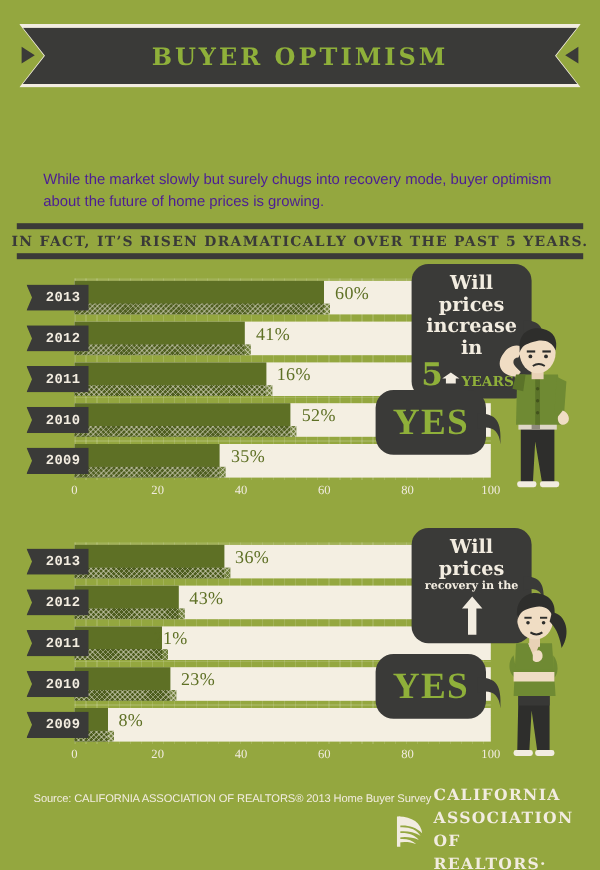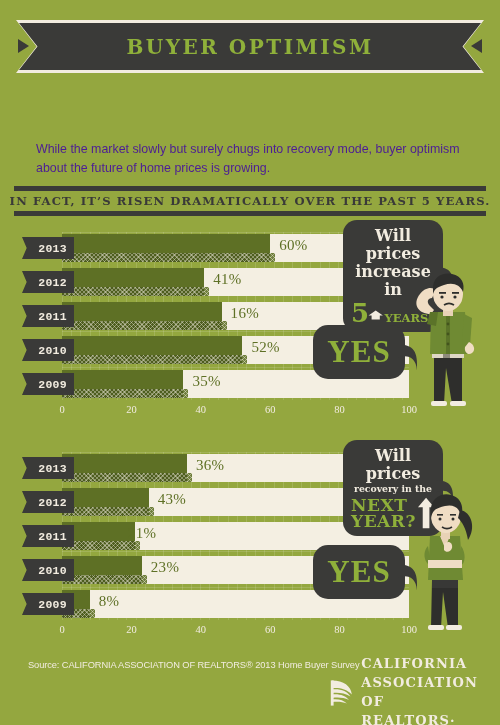--- a/index.html
+++ b/index.html
@@ -382,24 +382,20 @@
 
   <div class="bubble yes-bubble" style="left:313px;top:325px;">
     <span class="yes">YES</span>
     <div class="tail-yes"></div>
   </div>
 
   <div class="bubble q-bubble" style="left:343px;top:440px;">
     <div class="q-l1">Will prices</div>
     <div class="q-l2">recovery in the</div>
     <div style="display:flex;align-items:center;justify-content:center;margin-top:2px;">
-      <div style="text-align:left;">
-        <div class="q-big" style="font-size:17px;letter-spacing:.5px;">NEXT</div>
-        <div class="q-big" style="font-size:17px;letter-spacing:.5px;">YEAR?</div>
-      </div>
       <svg width="19" height="34" viewBox="0 0 19 34" style="margin-left:1px;">
         <polygon points="9.5,1 18,11 13,11 13,33 6,33 6,11 1,11" fill="#f2ece0"></polygon>
       </svg>
     </div>
     <div class="tail-q"></div>
   </div>
 
   <div class="bubble yes-bubble" style="left:313px;top:545px;">
     <span class="yes">YES</span>
     <div class="tail-yes"></div>

